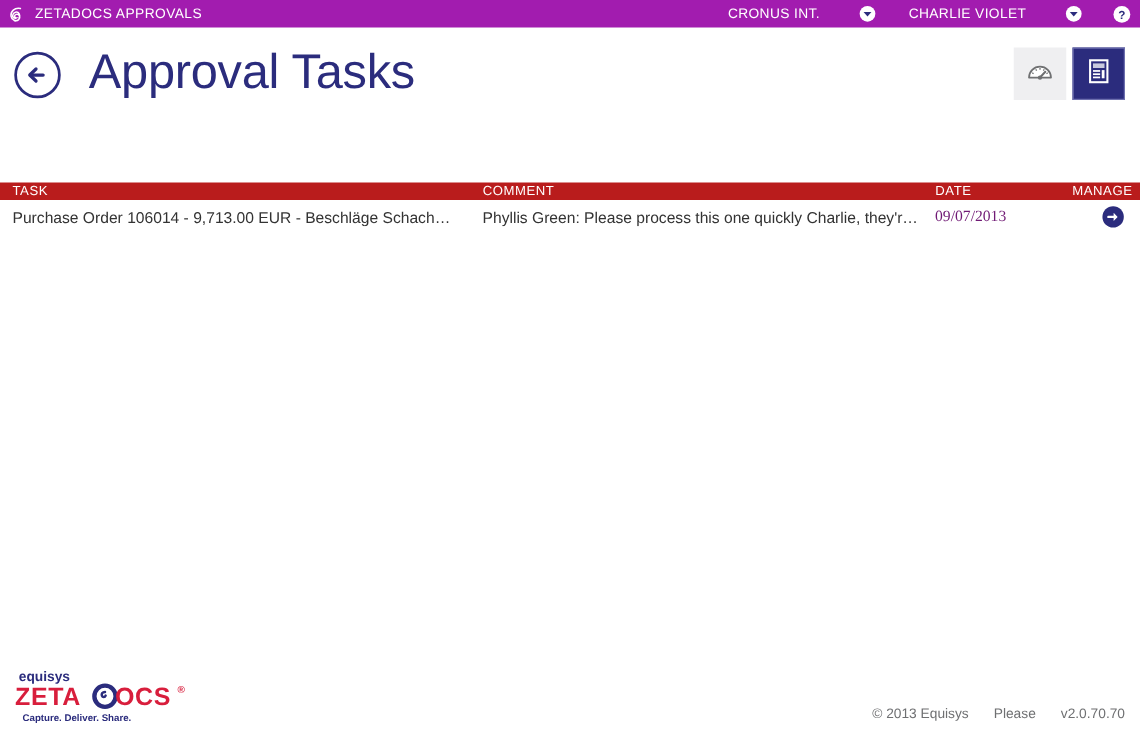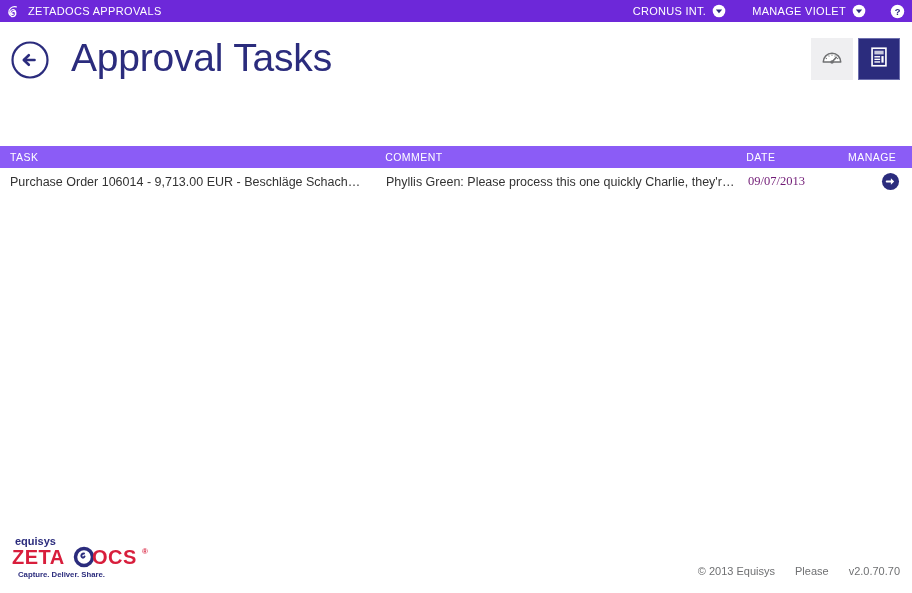--- a/index.html
+++ b/index.html
@@ -15,21 +15,21 @@
     position: relative;
     color: #333333;
   }
 
   
   .topbar {
     position: absolute;
     top: 0; left: 0;
     width: 912px;
     height: 22px;
-    background: #6d28d9;
+    background: #a21caf;
     display: flex;
     align-items: center;
     color: #ffffff;
   }
   .topbar-left {
     display: flex;
     align-items: center;
     padding-left: 6px;
     flex: 0 0 auto;
   }
@@ -50,20 +50,21 @@
     display: flex;
     align-items: center;
     flex: 0 0 auto;
     padding-right: 8px;
   }
   .tb-item {
     display: flex;
     align-items: center;
     margin-left: 26px;
     cursor: default;
+    gap: 25px;
   }
   .tb-item-label {
     font-size: 11px;
     letter-spacing: 0.3px;
     color: #ffffff;
     white-space: nowrap;
     margin-right: 6px;
   }
   .circ-icon {
     width: 14px;
@@ -140,30 +141,30 @@
   
   .tasks-table {
     position: absolute;
     left: 0;
     top: 146px;
     width: 912px;
   }
   .thead {
     display: flex;
     align-items: center;
-    height: 22px;
-    background: #8b5cf6;
+    height: 14px;
+    background: #b91c1c;
     color: #ffffff;
     font-size: 10.5px;
     letter-spacing: 0.45px;
   }
   .col-task   { width: 376px; padding-left: 10px; box-sizing: border-box; }
   .col-comment{ width: 366px; box-sizing: border-box; margin-left: 24px; }
   .col-date   { width: 106px; box-sizing: border-box; margin-left: 10px; }
-  .col-manage { width: 64px;  box-sizing: border-box; text-align: right; padding-right: 16px; }
+  .col-manage { width: 64px;  box-sizing: border-box; text-align: right; padding-right: 6px; }
 
   .trow {
     display: flex;
     align-items: center;
     height: 27px;
     font-size: 12.5px;
     color: #333333;
     background: #ffffff;
   }
   .trow .col-task { padding-left: 10px; }
@@ -231,21 +232,21 @@
       <span class="tb-item-label">CRONUS INT.</span>
       <span class="circ-icon">
         <svg viewBox="0 0 20 20" width="14" height="14" aria-hidden="true">
           <circle cx="10" cy="10" r="9" fill="#ffffff"></circle>
           <path d="M5.5 8 L10 13.2 L14.5 8 Z" fill="#2b2c7d"></path>
         </svg>
       </span>
     </div>
 
     <div class="tb-item">
-      <span class="tb-item-label">MANAGE VIOLET</span>
+      <span class="tb-item-label">CHARLIE VIOLET</span>
       <span class="circ-icon">
         <svg viewBox="0 0 20 20" width="14" height="14" aria-hidden="true">
           <circle cx="10" cy="10" r="9" fill="#ffffff"></circle>
           <path d="M5.5 8 L10 13.2 L14.5 8 Z" fill="#2b2c7d"></path>
         </svg>
       </span>
     </div>
 
     <div class="help-item">
       <span class="circ-icon">

